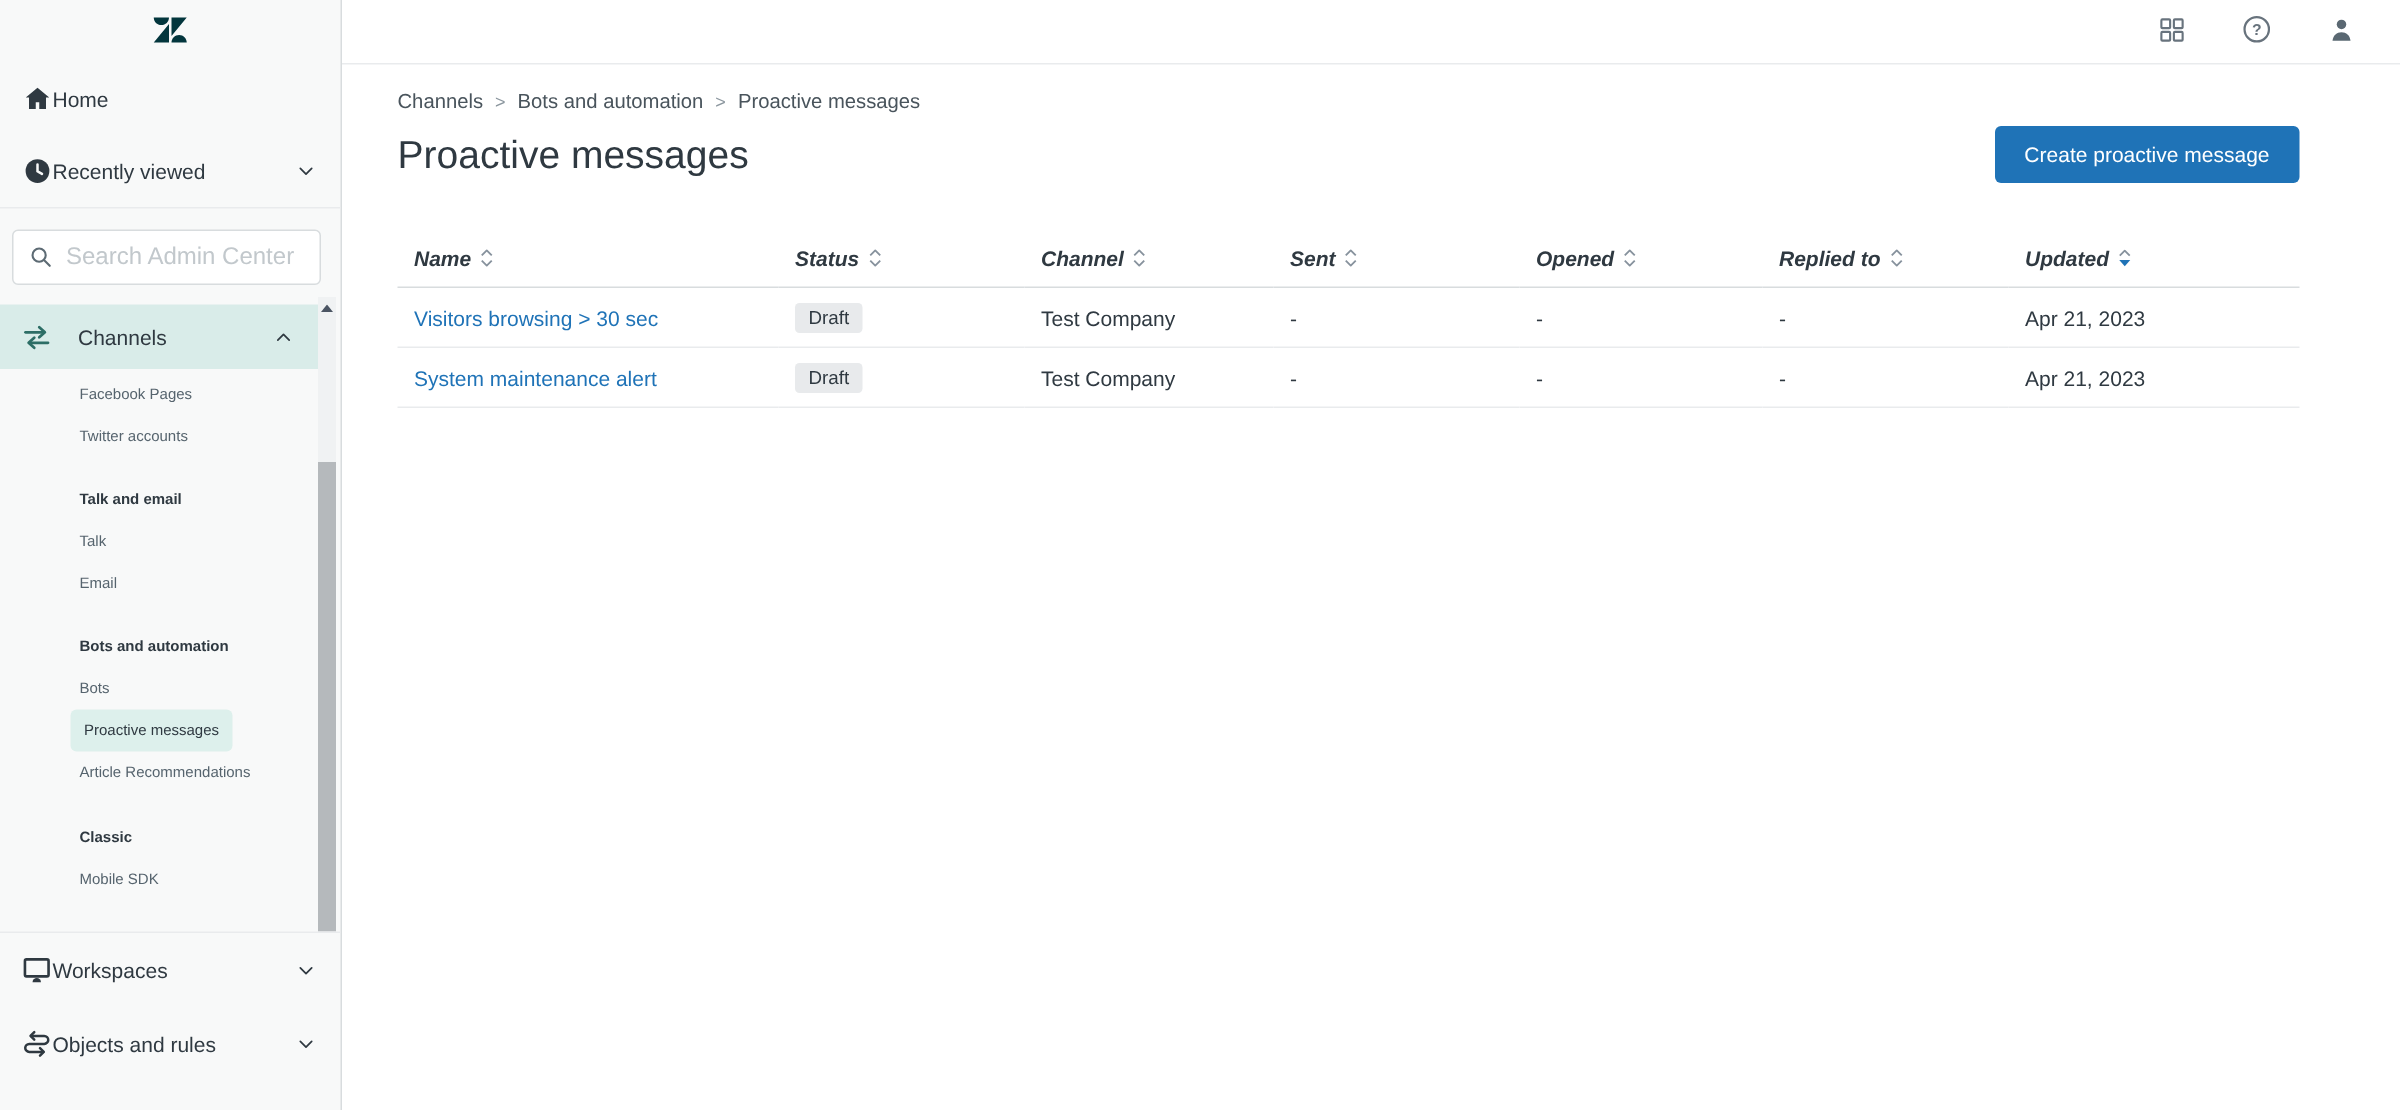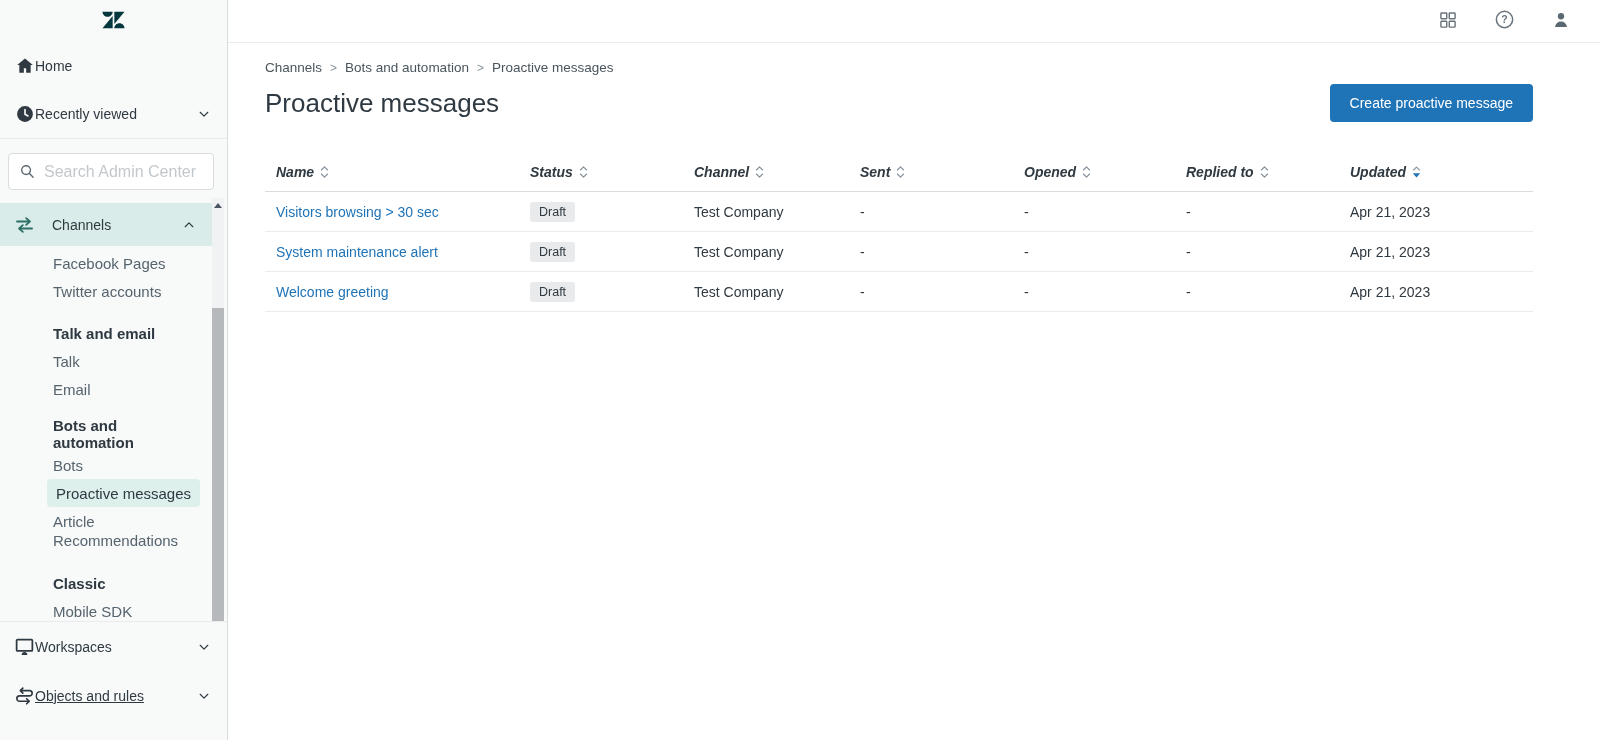--- a/index.html
+++ b/index.html
@@ -34,21 +34,21 @@
   .search-wrap input::placeholder { color:#c2c8cc; }
   .search-icon-pos { position:absolute; left:19px; top:24px; }
 
   .scroll-region { position:relative; height:423px; overflow:hidden; }
   .scroll-content { padding-top:5px; }
   .channels-row {
     height:43px; width:212px; background:#d9ece9;
     display:flex; align-items:center; padding:0 16px 0 14px; gap:17px; cursor:pointer;
   }
   .channels-row .chev { margin-left:auto; display:flex; }
-  .sub-list { padding:3px 42px 0 53px; font-size:15px; color:#56646e; }
+  .sub-list { padding:3px 42px 0 53px; font-size:10px; color:#56646e; }
   .sub-item { min-height:28px; display:flex; align-items:center; cursor:pointer; }
   .sub-item.wrap { line-height:19px; padding:5px 0; }
   .group-header { margin-top:14px; font-weight:700; color:#2f3941; cursor:default; }
   .sub-item.selected {
     background:#ddf0ec; border-radius:4px; margin-left:-6px;
     padding:0 9px; width:max-content; color:#2f3941;
   }
   .scrollbar-track {
     position:absolute; top:0; right:3px; width:12px; height:423px;
     background:#f0f2f3;
@@ -200,21 +200,21 @@
           </svg>
       </span>
       <span>Workspaces</span>
       <span class="chev">
         <svg width="14" height="14" viewBox="0 0 24 24">
             <path d="M5.5 9 12 15.5 18.5 9" stroke="#2f3941" stroke-width="2" fill="none" stroke-linecap="round" stroke-linejoin="round"></path>
           </svg>
       </span>
     </div>
 
-    <div class="nav-row" style="height:49px;text-decoration:underline;">
+    <div class="nav-row" style="height:49px;">
       <span class="icon-box">
         <svg width="22" height="20" viewBox="0 0 24 24">
             <g stroke="#2f3941" stroke-width="2" fill="none" stroke-linecap="round" stroke-linejoin="round">
               <path d="M7.5 5.5H18a3.2 3.2 0 0 1 0 6.4H6a3.2 3.2 0 0 0 0 6.4h11.2"></path>
               <path d="M10 2.5l-3 3 3 3"></path>
               <path d="M14.6 15.3l3 3-3 3"></path>
             </g>
           </svg>
       </span>
       <span>Objects and rules</span>
@@ -340,27 +340,18 @@
           </tr>
           <tr>
             <td><a class="name-link">System maintenance alert</a></td>
             <td><span class="badge">Draft</span></td>
             <td>Test Company</td>
             <td>-</td>
             <td>-</td>
             <td>-</td>
             <td>Apr 21, 2023</td>
           </tr>
-          <tr>
-            <td><a class="name-link">Welcome greeting</a></td>
-            <td><span class="badge">Draft</span></td>
-            <td>Test Company</td>
-            <td>-</td>
-            <td>-</td>
-            <td>-</td>
-            <td>Apr 21, 2023</td>
-          </tr>
         </tbody>
       </table>
 
     </div>
   </div>
 </div>
 
 </body></html>

